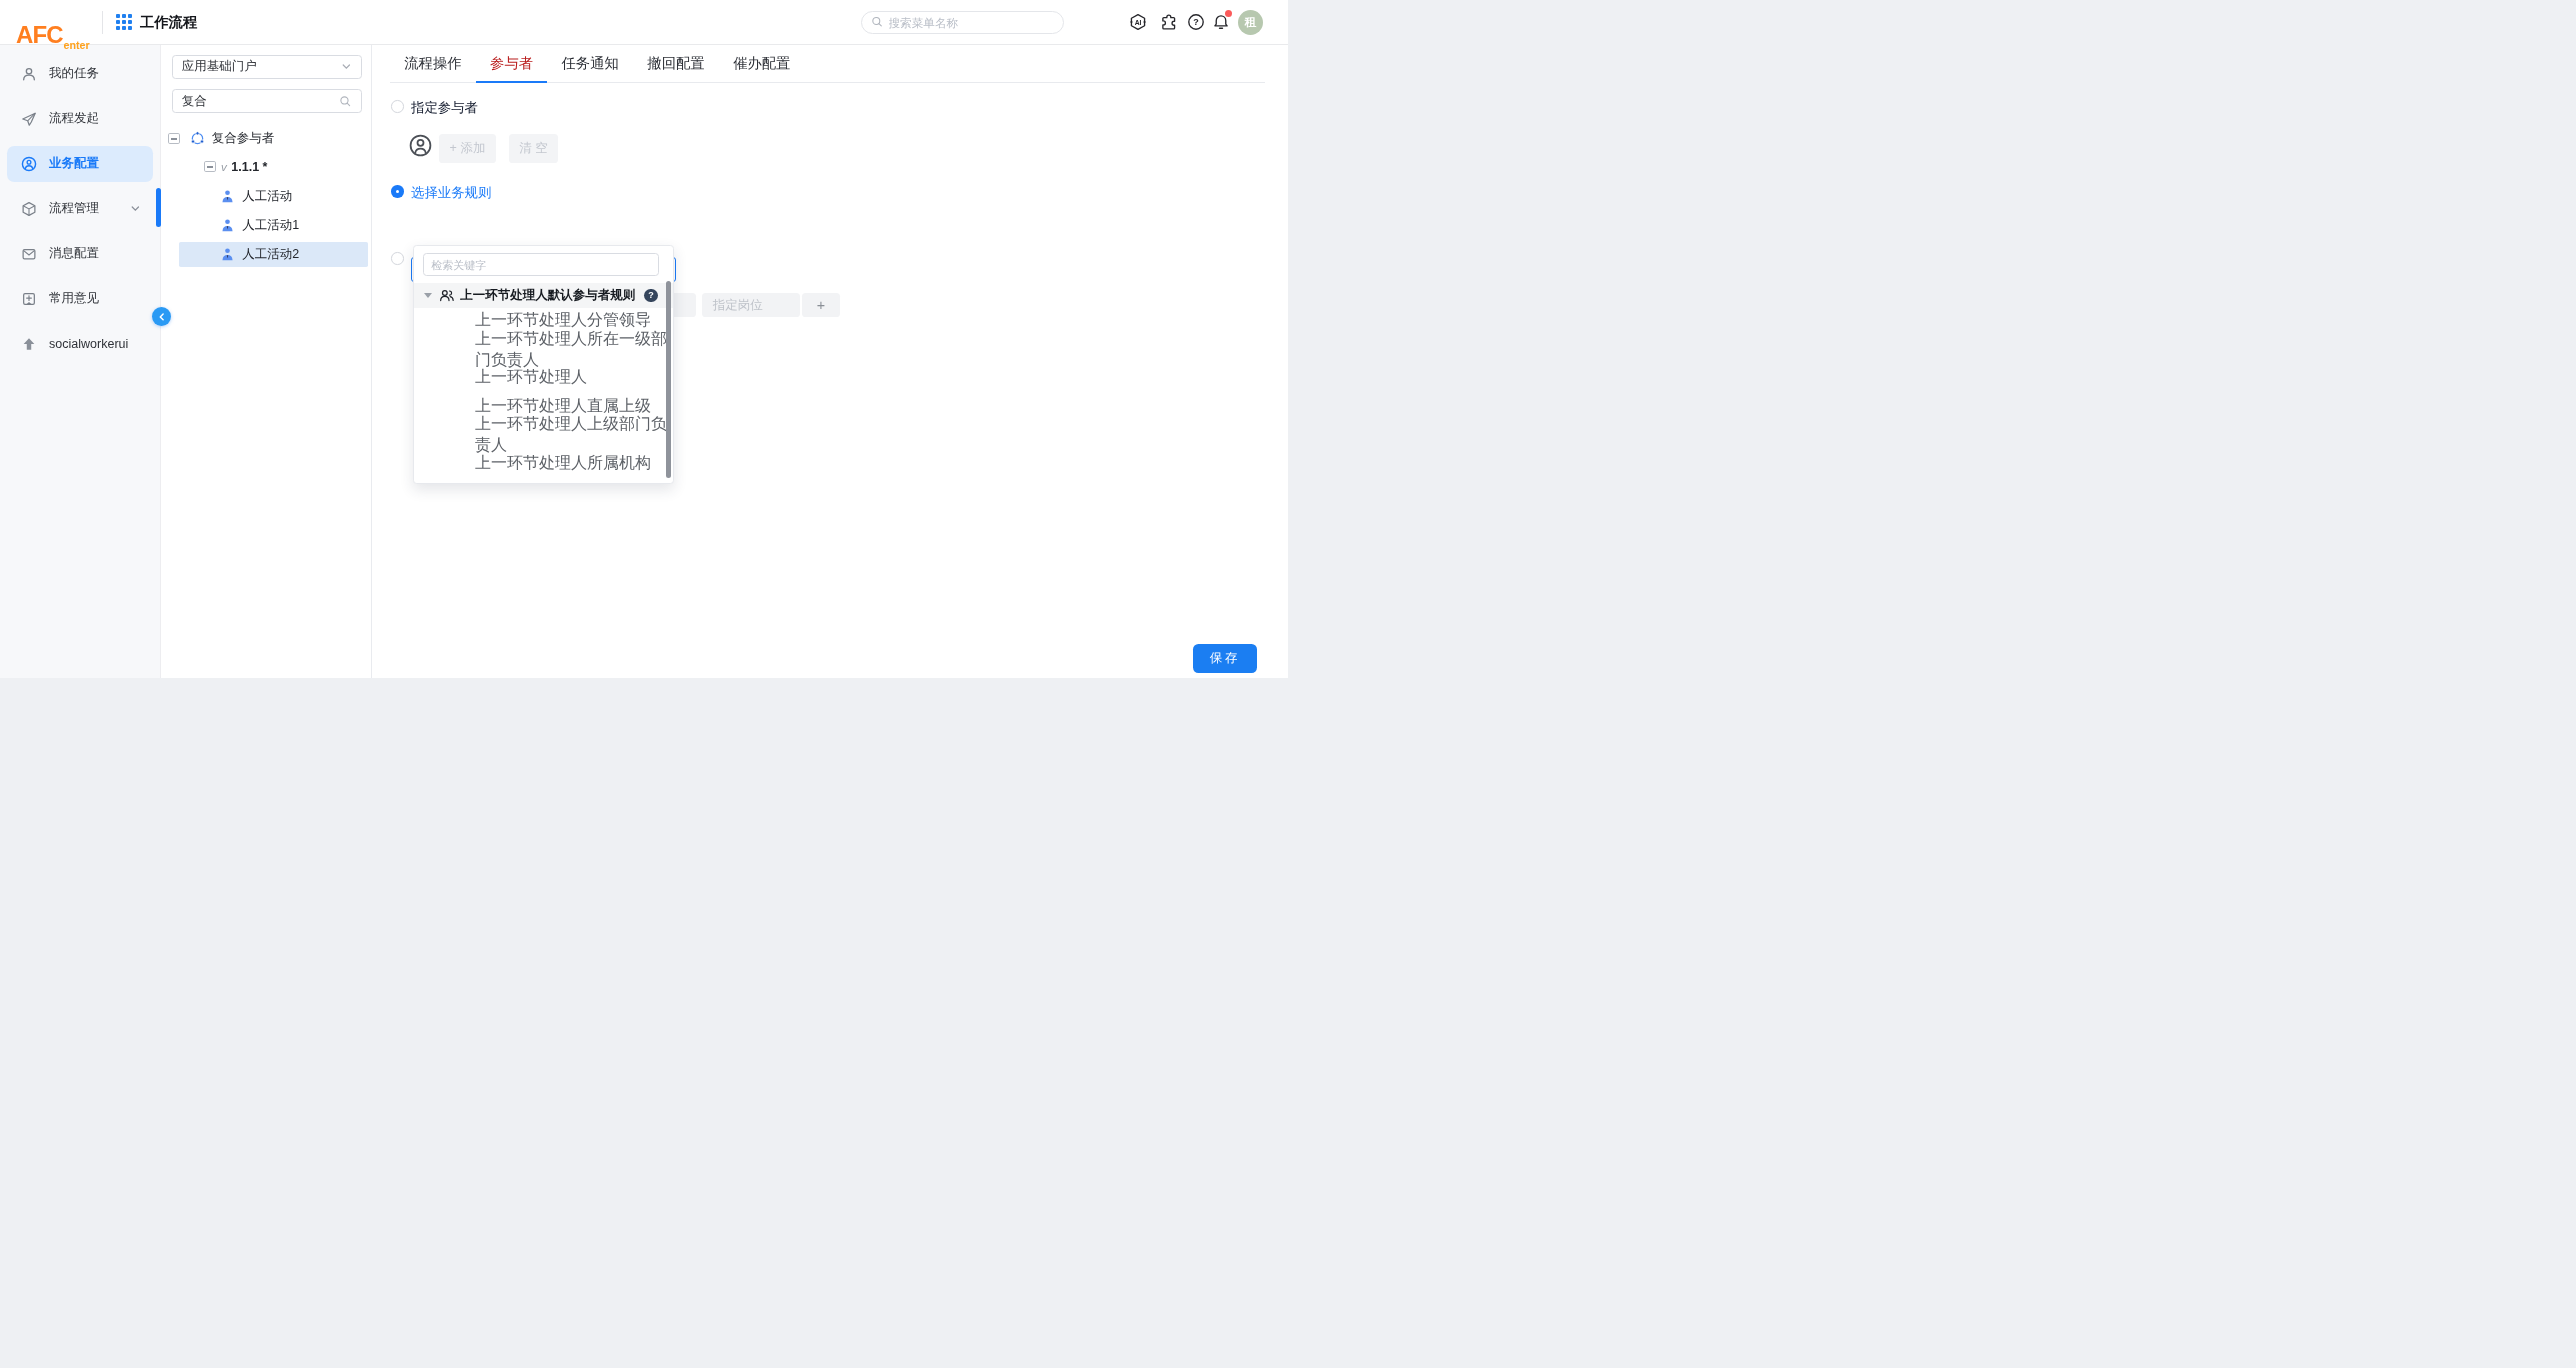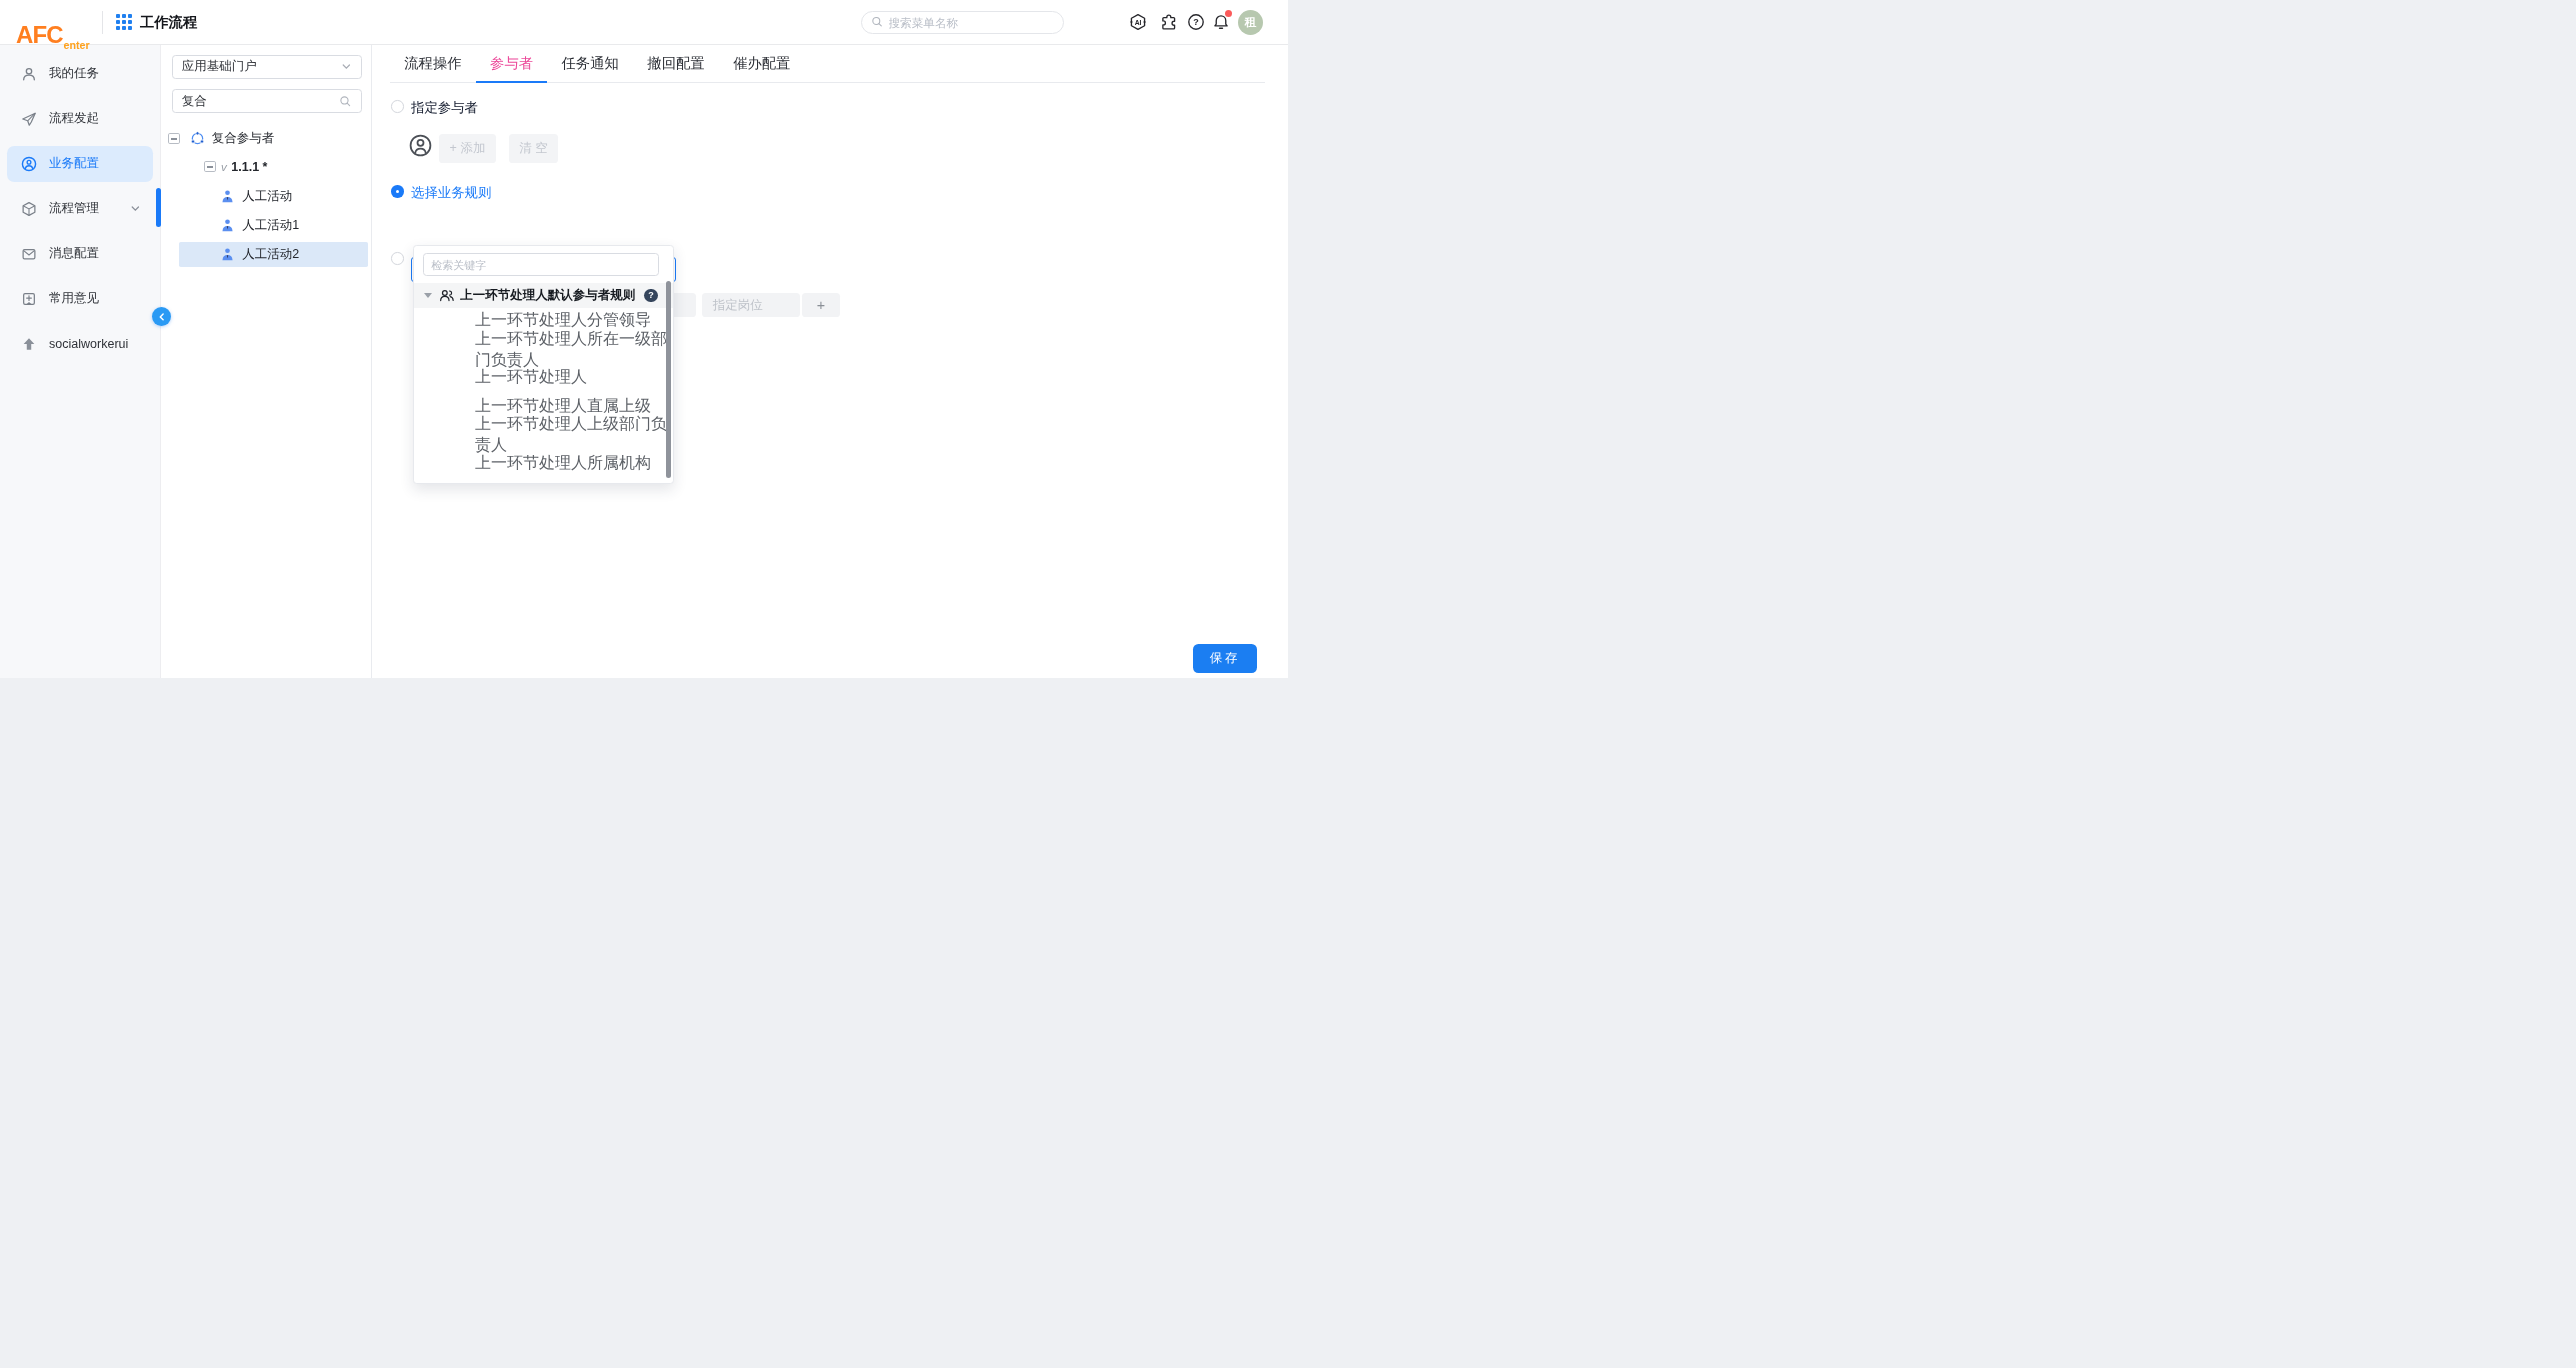--- a/index.html
+++ b/index.html
@@ -30,21 +30,21 @@
   .avatar { position:absolute; left:1238px; top:9.8px; width:25px; height:25px; border-radius:50%;
     background:#b7c8af; color:#fff; font-size:11.6px; font-weight:700; display:flex; align-items:center;
     justify-content:center; cursor:pointer; }
 
   
   .sidebar { position:absolute; left:0; top:45px; width:161px; height:633px; background:#f7f8fa;
     border-right:0.9px solid #ededf0; padding-top:10.7px; z-index:5; }
   .s-item { position:relative; height:36px; margin:0 7.2px 9px 7.2px; border-radius:7.2px; display:flex;
     align-items:center; padding-left:14.3px; cursor:pointer; color:#2f3238; font-size:12.5px; }
   .s-item .s-ic { width:16px; height:16px; margin-right:11.6px; flex:0 0 16px; }
-  .s-item.active { background:#dcebfd; color:#1a7af8; font-weight:400; }
+  .s-item.active { background:#dcebfd; color:#1a7af8; font-weight:700; }
   .s-bar { position:absolute; left:156px; top:143px; width:4.5px; height:39px; border-radius:2.7px; background:#1a7af8; }
   .collapse-btn { position:absolute; left:152px; top:307px; width:19px; height:19px; border-radius:50%;
     background:#2a9af4; color:#fff; display:flex; align-items:center; justify-content:center; z-index:25;
     cursor:pointer; box-shadow:0 0.9px 3.6px rgba(30,120,240,.35); }
 
   
   .tree-panel { position:absolute; left:161px; top:45px; width:211px; height:633px; background:#fff;
     border-right:0.9px solid #e9ebef; z-index:4; }
   .t-select { position:absolute; left:10.7px; top:9.8px; width:190px; height:24px; border:0.9px solid #d9dce2;
     border-radius:3.6px; display:flex; align-items:center; padding:0 9px; cursor:pointer; background:#fff; }
@@ -60,21 +60,21 @@
     background:#fff; flex:0 0 11.6px; cursor:pointer; }
   .chk::after { content:""; position:absolute; left:1.8px; right:1.8px; top:4.5px; height:1.8px; background:#8a9099; }
   .v-pre { color:#9aa0a8; font-style:italic; margin:0 4.5px 0 5.4px; font-size:11.6px; }
   .t-ic { width:15px; height:15px; margin-right:7.2px; flex:0 0 15px; }
 
   
   .main { position:absolute; left:372px; top:45px; width:916px; height:633px; background:#fff; }
   .tabs-wrap { margin:0 23px 0 18px; height:38px; border-bottom:0.9px solid #e8eaee; display:flex; }
   .tab { height:38px; display:flex; align-items:center; padding:0 14.3px; font-size:14.3px; color:#2b2e35;
     cursor:pointer; border-bottom:2.7px solid transparent; }
-  .tab.active { color:#ec4899; border-bottom-color:#1a7af8; }
+  .tab.active { color:#b91c1c; border-bottom-color:#1a7af8; }
 
   .radio { position:absolute; width:12.5px; height:12.5px; border-radius:50%; border:0.9px solid #d4d7dd;
     background:#fff; cursor:pointer; }
   .radio.checked { border:0; background:#1a7af8; }
   .radio.checked::after { content:""; position:absolute; left:4.5px; top:4.5px; width:3.6px; height:3.6px;
     border-radius:50%; background:#fff; }
   .opt-label { position:absolute; font-size:13.4px; color:#0f172a; cursor:default; }
   .opt-label.blue { color:#1a7af8; }
 
   .assign-ic { position:absolute; left:37px; top:89px; width:23px; height:23px; }

